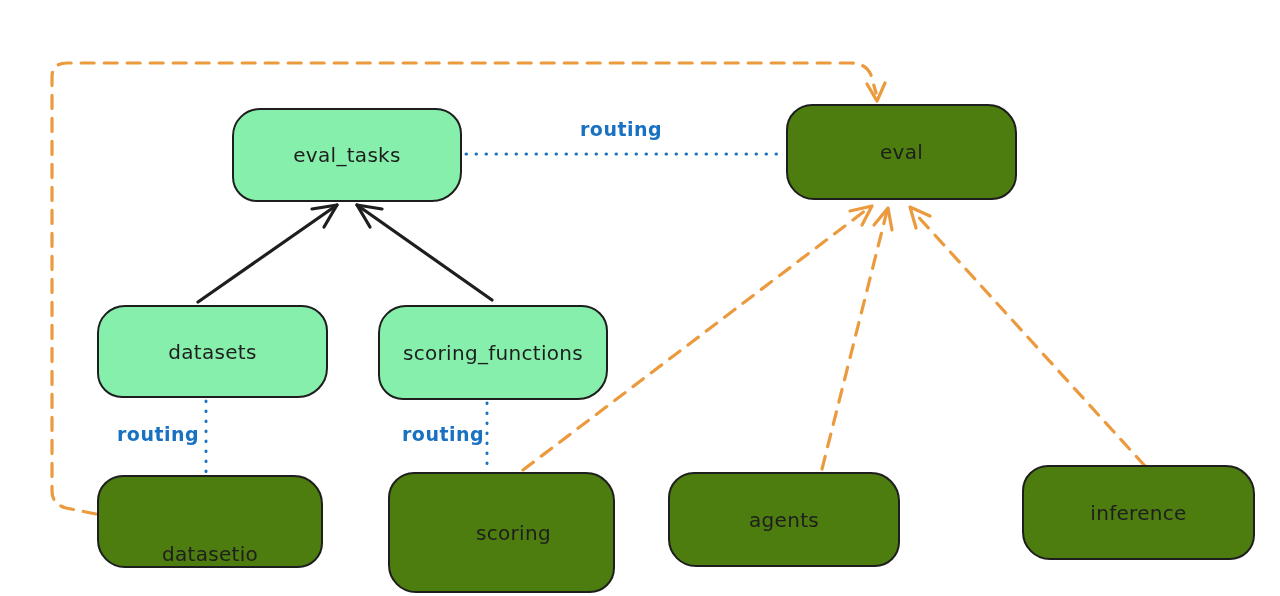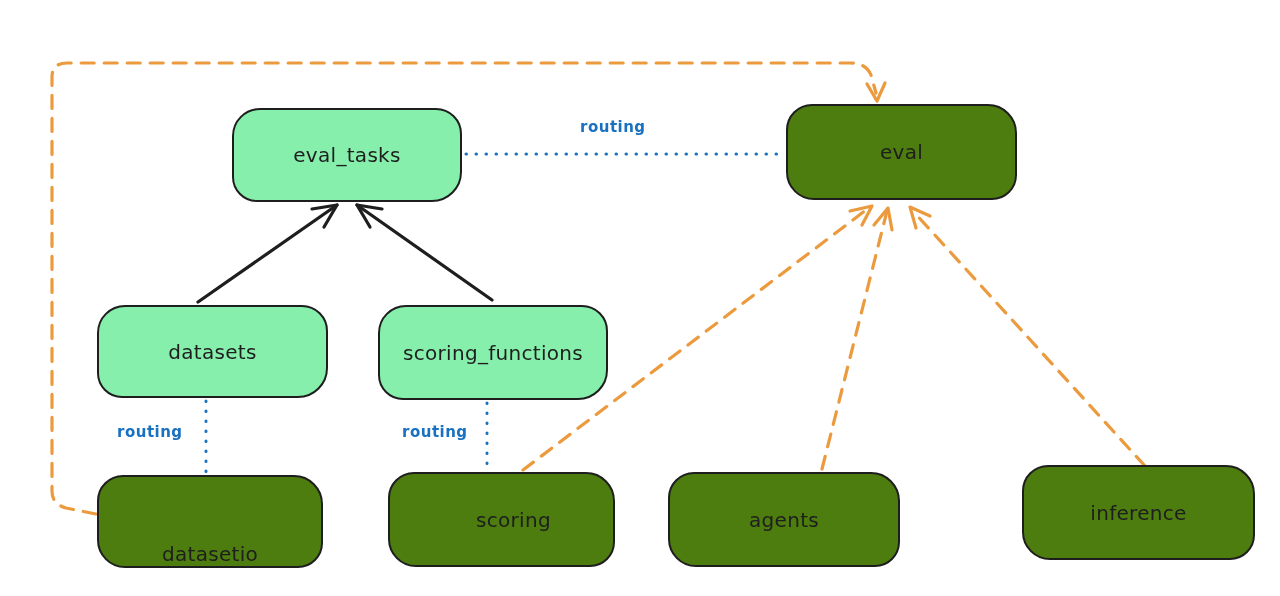--- a/index.html
+++ b/index.html
@@ -20,28 +20,28 @@
     box-sizing:border-box;
   }
   .node-blue{background:#86efac;border-radius:28px 26px 30px 25px;}
   .node-green{background:#4d7c0f;border-radius:26px 29px 25px 28px;}
 
   #n-eval_tasks       {left:232px;top:108px;width:230px;height:94px;}
   #n-eval             {left:786px;top:104px;width:231px;height:96px;}
   #n-datasets         {left:97px; top:305px;width:231px;height:93px;}
   #n-scoring_functions{left:378px;top:305px;width:230px;height:95px;}
   #n-datasetio        {left:97px; top:475px;width:226px;height:93px;align-items:flex-end;}
-  #n-scoring          {left:388px;top:472px;width:227px;height:95px;padding-left:24px;}
+  #n-scoring          {left:388px;top:472px;width:227px;height:121px;padding-left:24px;}
   #n-agents           {left:668px;top:472px;width:232px;height:95px;}
   #n-inference        {left:1022px;top:465px;width:233px;height:95px;text-align:right;}
 
   .edge-label{
     position:absolute;
     color:#1971c2;
-    font-size:15px;
+    font-size:19px;
     font-weight:bold;
     letter-spacing:0.5px;
   }
   #lbl-routing-top   {left:580px;top:118px;}
   #lbl-routing-left  {left:117px;top:423px;}
   #lbl-routing-mid   {left:402px;top:423px;}
 
   svg{position:absolute;left:0;top:0;pointer-events:none;}
   .stroke-black{stroke:#1e1e1e;stroke-width:3.2;fill:none;stroke-linecap:round;stroke-linejoin:round;}
   .stroke-orange{stroke:#ec9a3e;stroke-width:3.2;fill:none;stroke-linecap:round;stroke-linejoin:round;}

